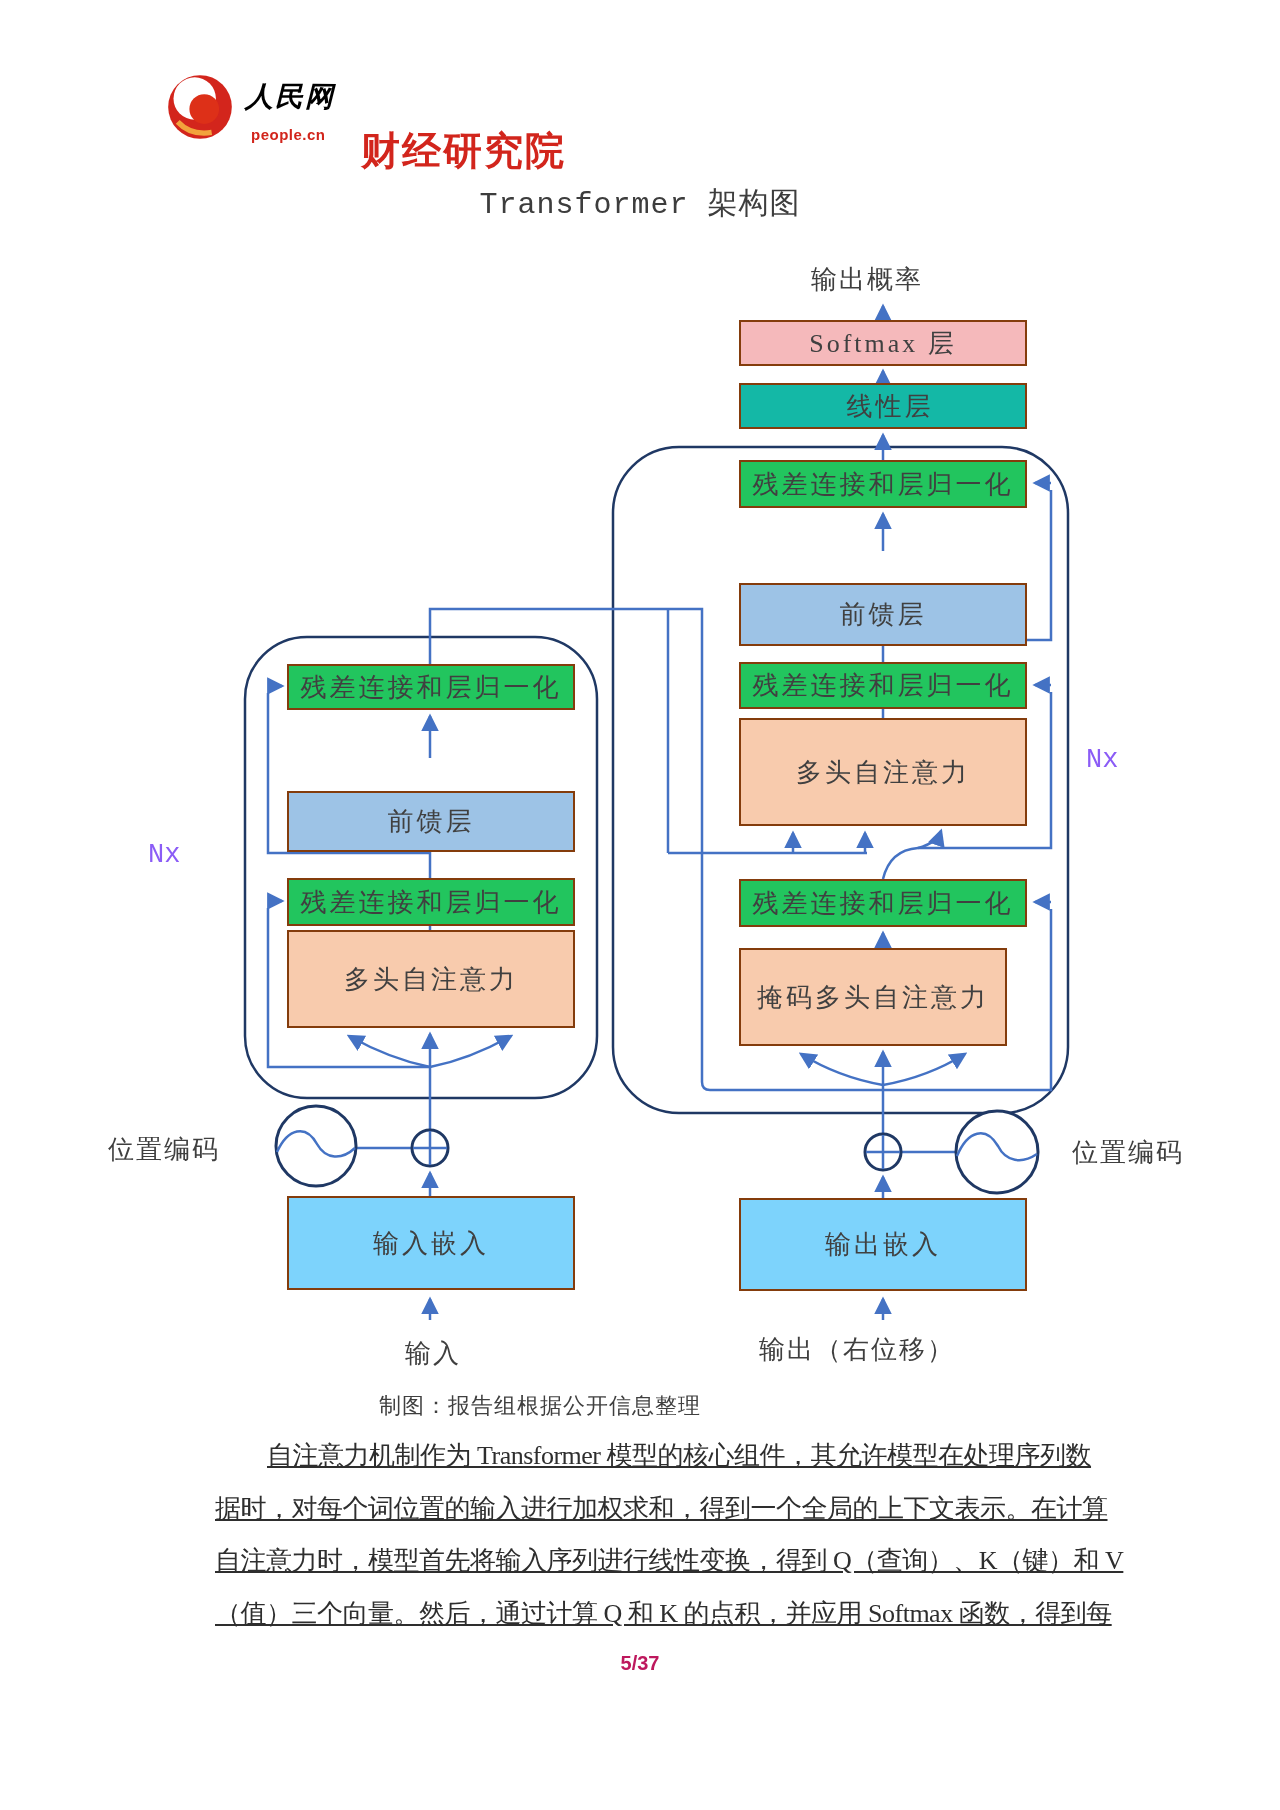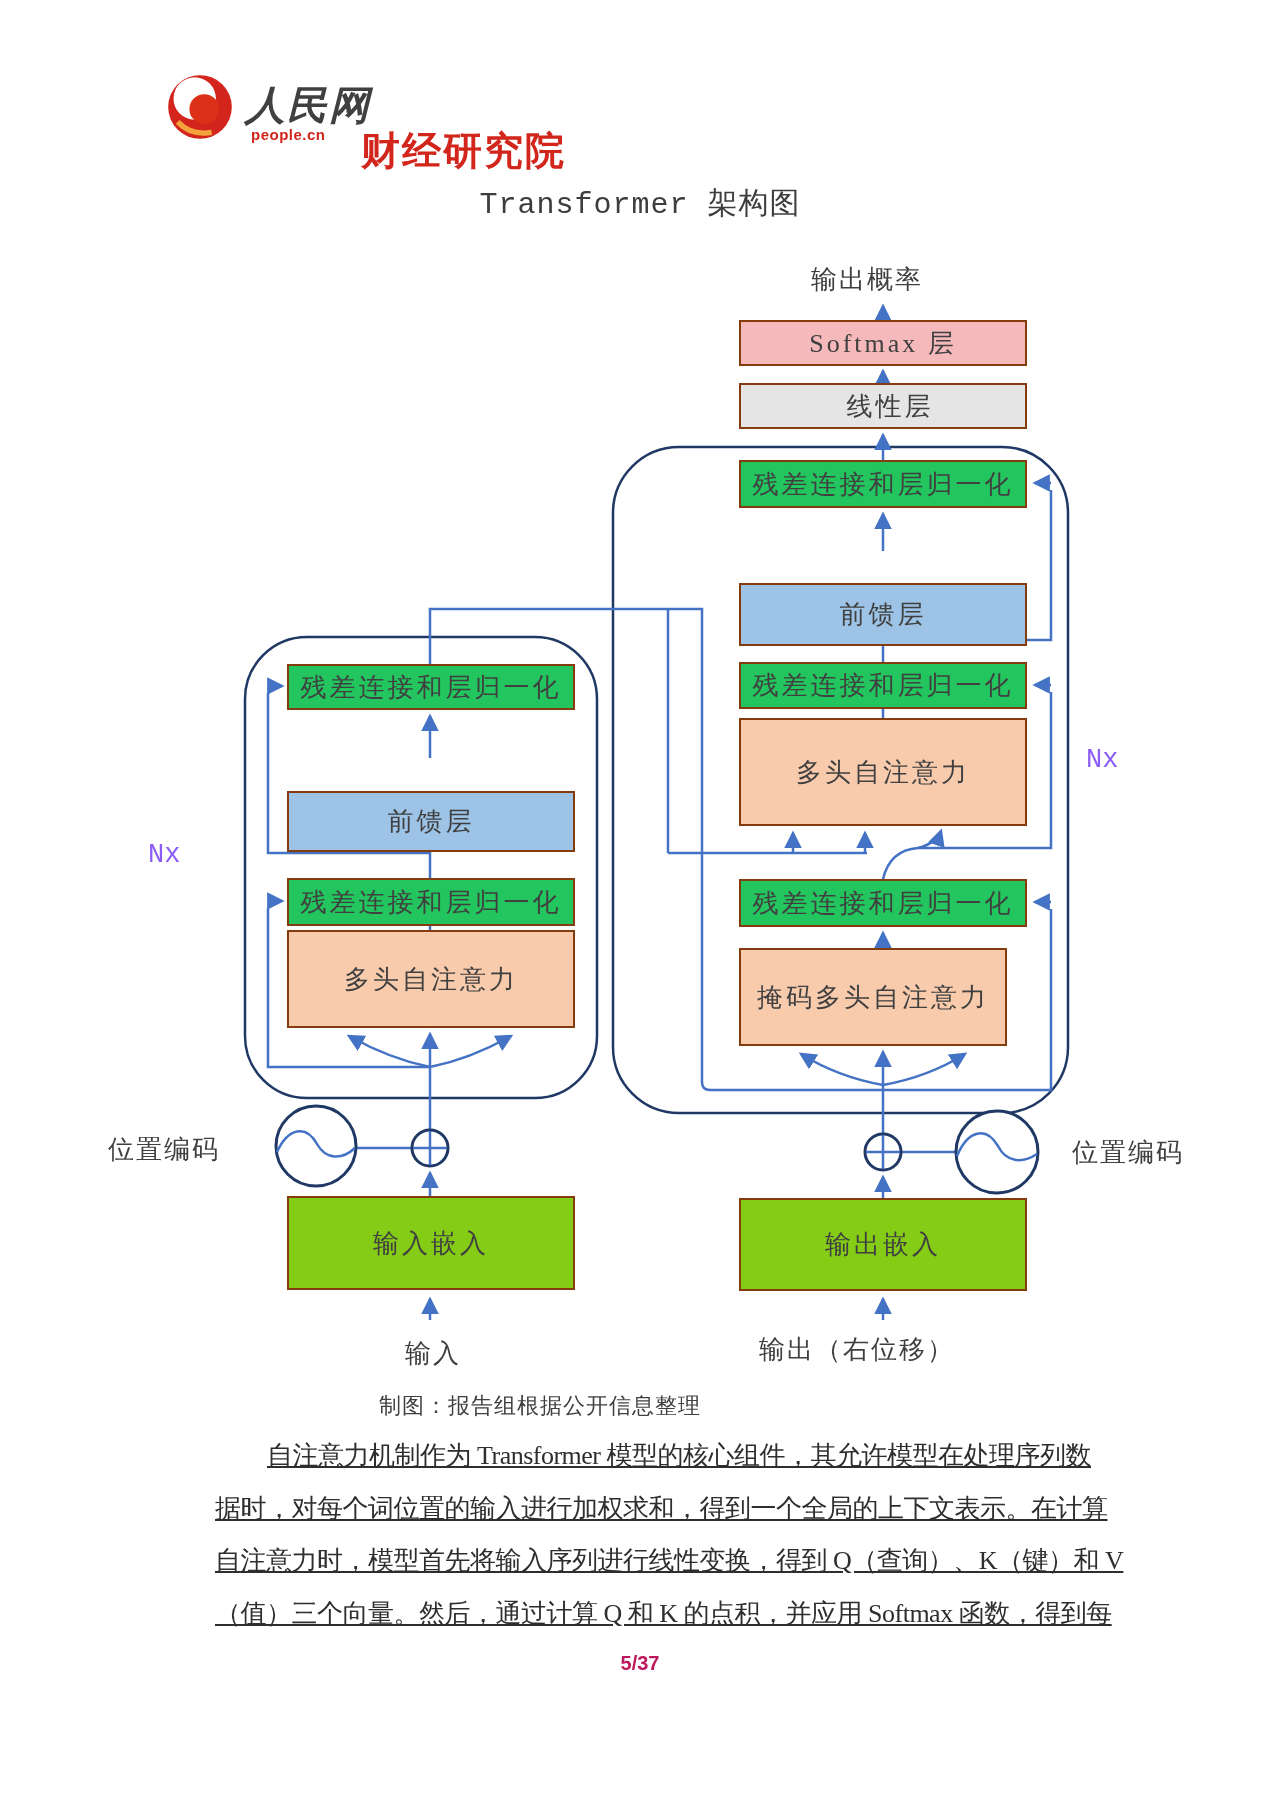--- a/index.html
+++ b/index.html
@@ -3,43 +3,43 @@
 <meta charset="utf-8">
 <style>
   html,body{margin:0;padding:0;}
   body{width:1280px;height:1810px;background:#ffffff;position:relative;overflow:hidden;
        font-family:"Liberation Serif","DejaVu Serif",serif;color:#3f3f3f;}
   #diagram-svg{position:absolute;left:0;top:0;width:1280px;height:1810px;}
   .dbox{position:absolute;box-sizing:border-box;border:2.5px solid #843c0c;
         display:flex;align-items:center;justify-content:center;
         font-size:26px;letter-spacing:3px;color:#404040;}
   .fill-pink{background:#f5b9bb;}
-  .fill-pink2{background:#84cc16;}
-  .fill-gray{background:#e5e5e5;padding-left:14px;}
+  .fill-pink2{background:#7dd3fc;}
+  .fill-gray{background:#14b8a6;padding-left:14px;}
   .fill-cream{background:#22c55e;}
   .fill-blue{background:#9dc3e6;margin-top:33px;}
   .fill-orange{background:#f8cbad;}
   .lbl{position:absolute;font-size:26px;color:#3f3f3f;letter-spacing:2px;white-space:nowrap;}
   .lbl-center{text-align:center;}
   .nx{position:absolute;font-size:27px;color:#8b5cf6;font-family:"Liberation Mono","DejaVu Sans Mono",monospace;}
   #page-title{position:absolute;left:0;right:0;top:183px;text-align:center;font-size:30px;
         color:#3d3d3d;letter-spacing:1px;font-family:"Liberation Mono","DejaVu Serif",monospace;}
   #caption{position:absolute;left:240px;width:600px;top:1391px;text-align:center;
         font-size:22px;color:#3f3f3f;letter-spacing:1px;}
   #paragraph{position:absolute;left:215px;top:1430px;font-size:26px;color:#2e2e2e;
         letter-spacing:-0.5px;text-decoration:underline;}
   #paragraph .pline{line-height:52.5px;white-space:nowrap;}
   #paragraph .pline.indent{padding-left:52px;}
   #page-number{position:absolute;left:0;right:0;top:1652px;text-align:center;
         font-size:20px;font-weight:600;color:#be185d;
         font-family:"Liberation Sans","DejaVu Sans",sans-serif;}
   
   #logo{position:absolute;left:165px;top:72px;width:420px;height:80px;}
-  #logo .brand{position:absolute;left:80px;top:6px;font-size:40px;font-weight:bold;
-        font-style:italic;color:#404040;letter-spacing:2px;}
+  #logo .brand{position:absolute;left:80px;top:6px;font-size:28px;font-weight:bold;
+        font-style:italic;color:#000000;letter-spacing:2px;}
   #logo .domain{position:absolute;left:86px;top:54px;font-size:15px;font-weight:bold;
         color:#d2251c;font-family:"Liberation Sans","DejaVu Sans",sans-serif;letter-spacing:0.5px;}
   #logo .org{position:absolute;left:196px;top:12px;font-size:39px;font-weight:600;
         color:#d2251c;letter-spacing:2px;font-family:"Liberation Sans","DejaVu Sans",sans-serif;margin-top:40px;}
 </style>
 </head>
 <body>
 
 <div id="logo">
   <svg width="70" height="70" viewBox="0 0 66 66">

